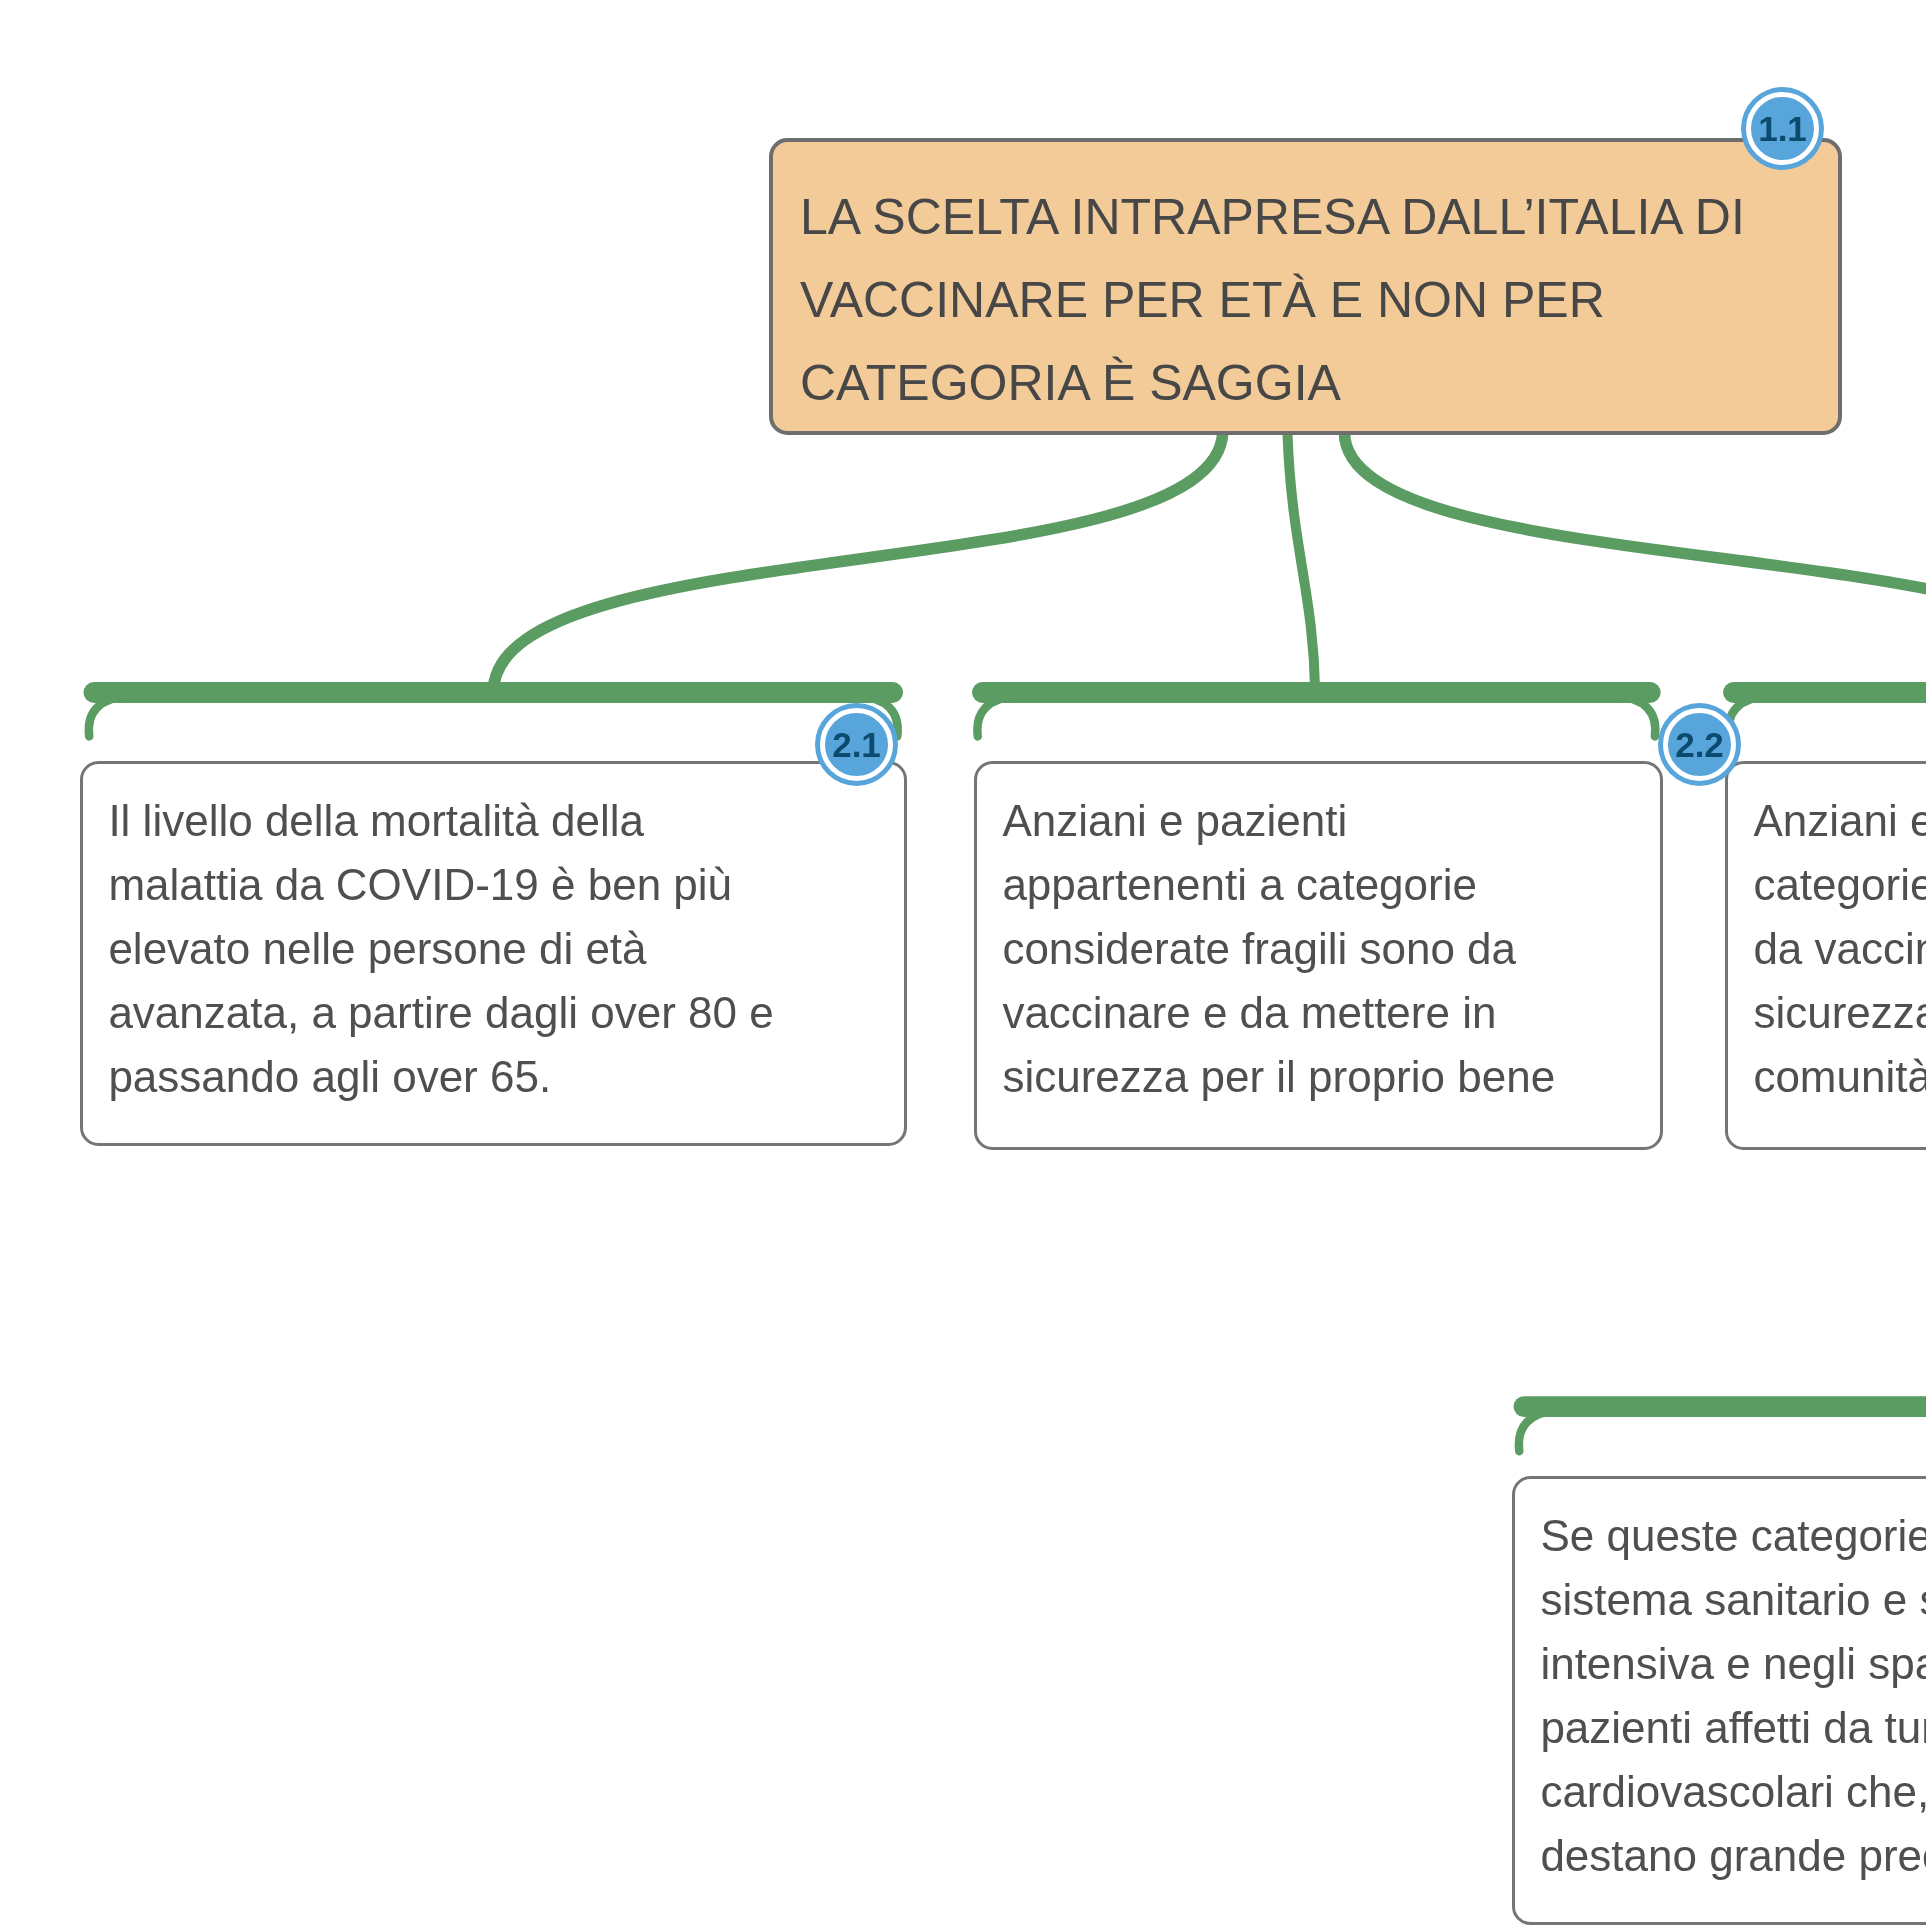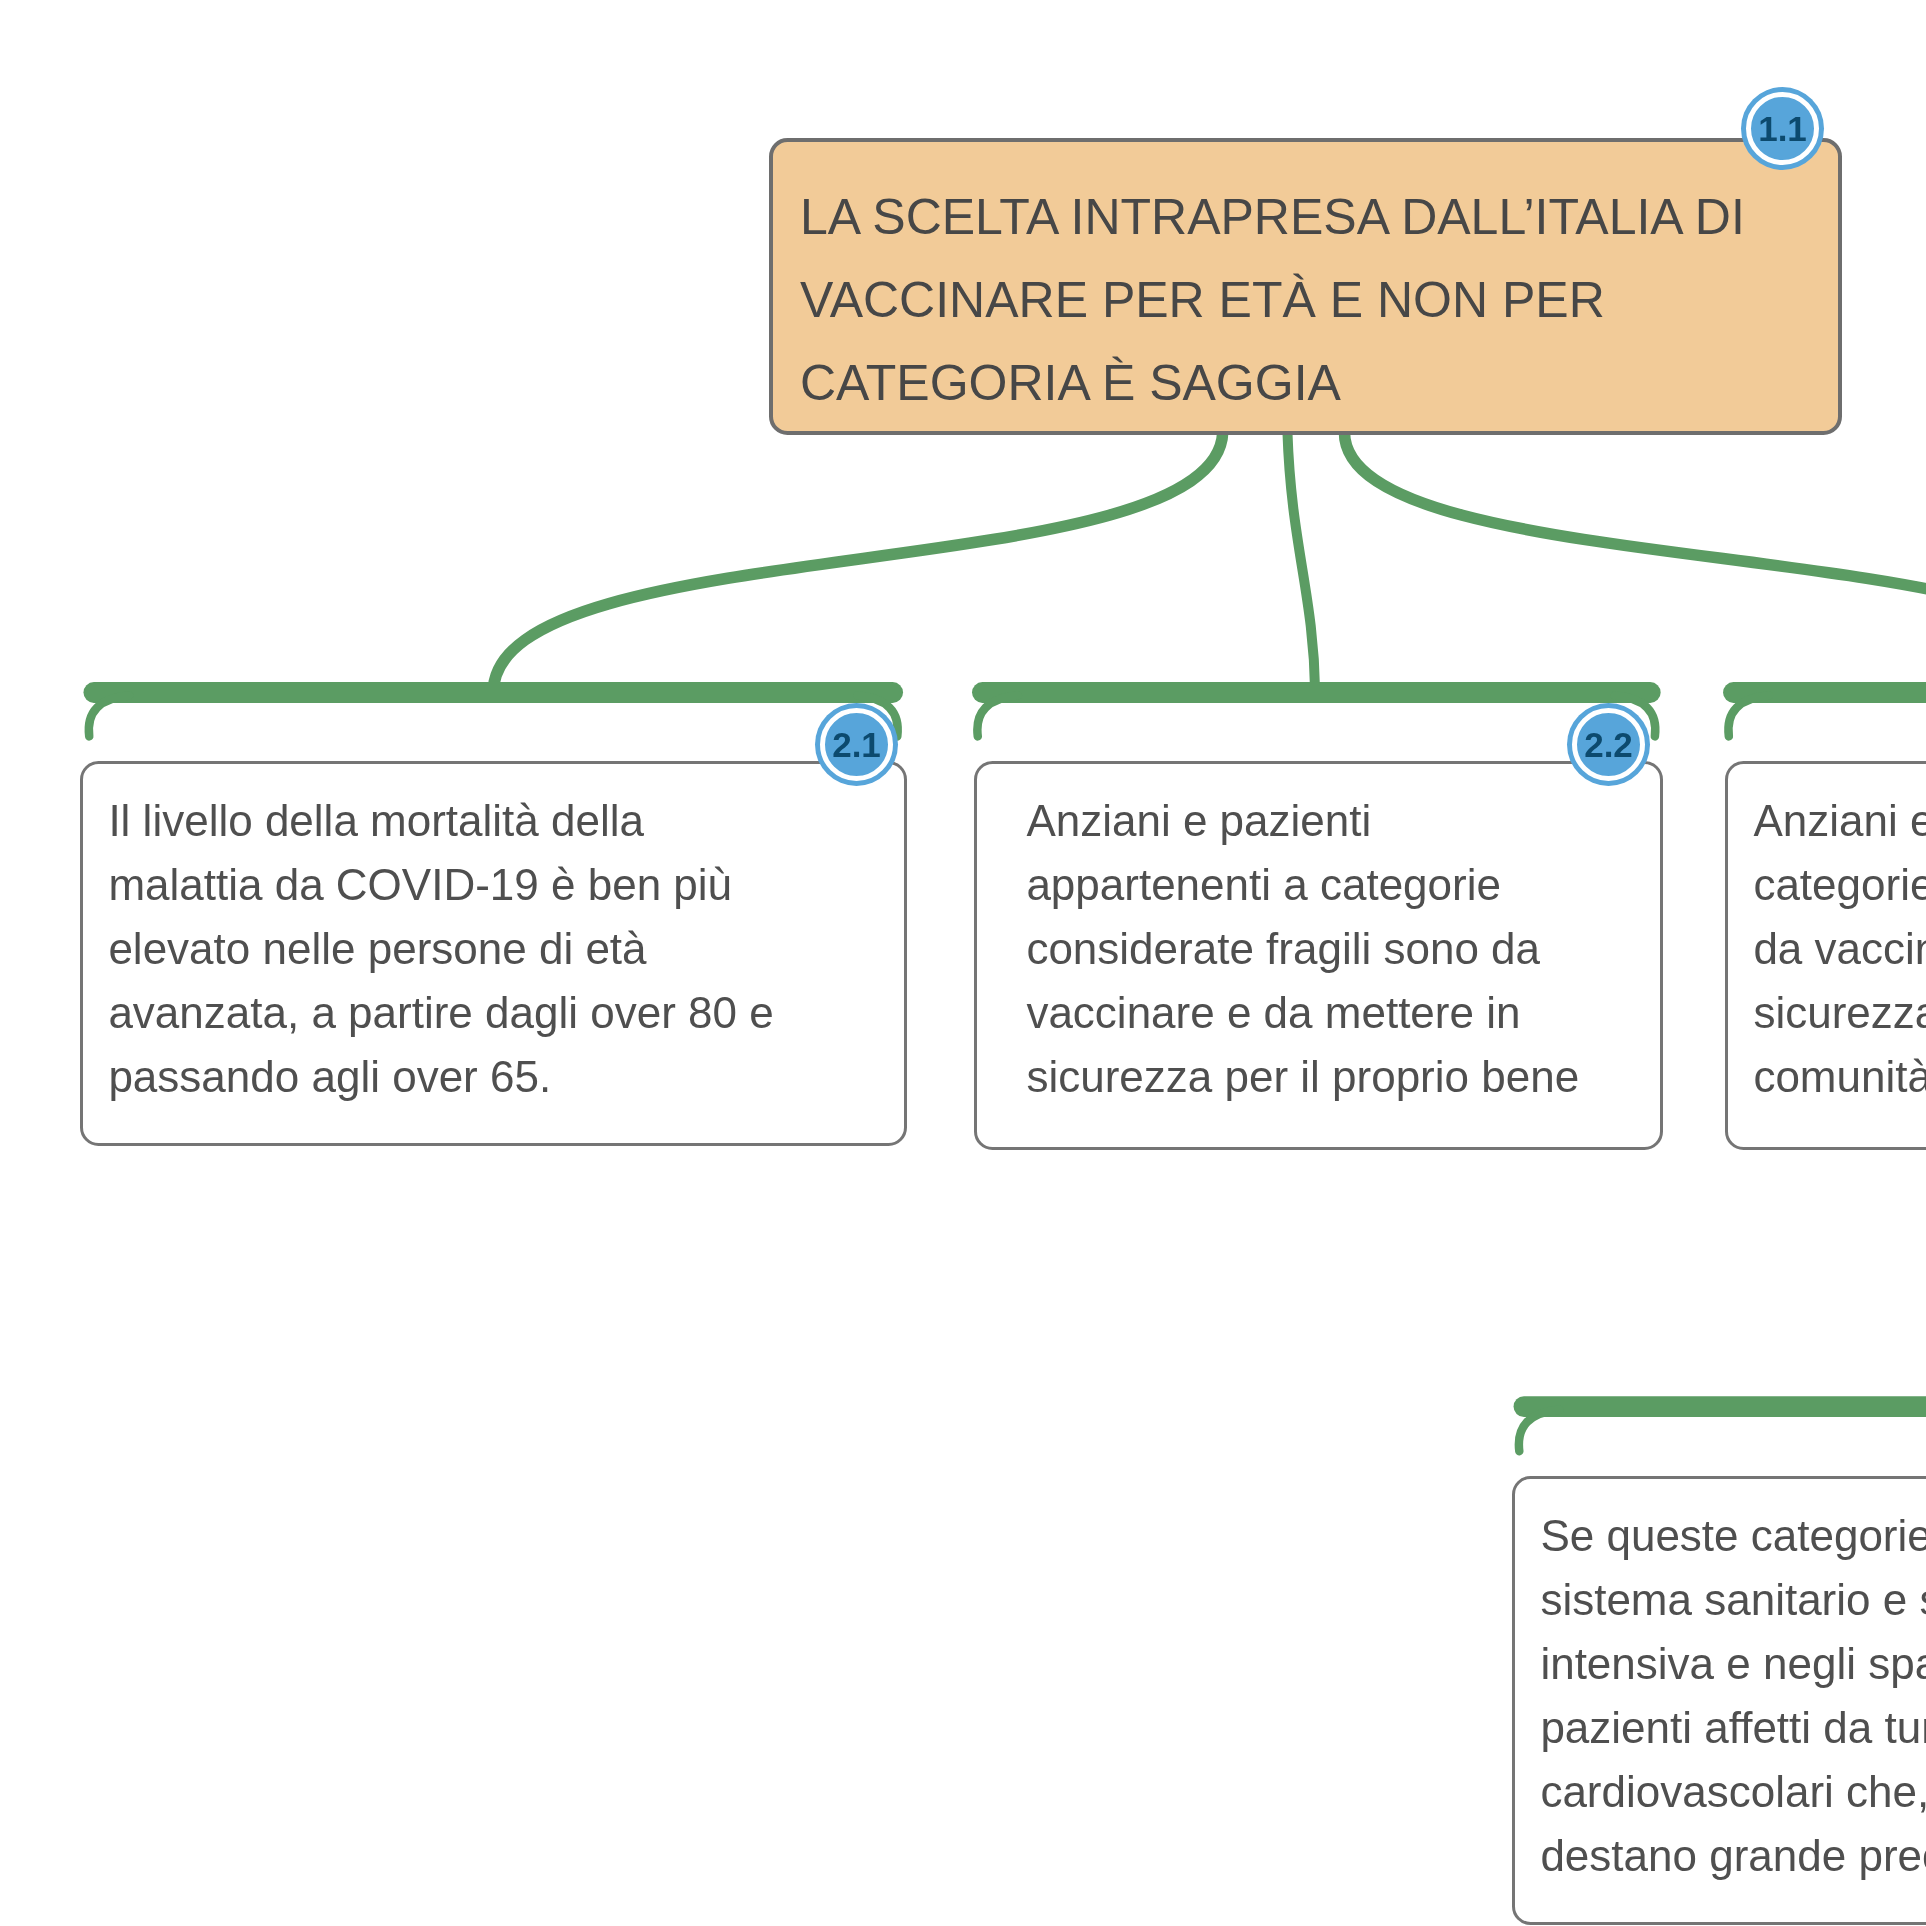--- a/index.html
+++ b/index.html
@@ -78,21 +78,21 @@
   </div>
 
   <div class="node child" style="left:80px;top:761px;width:827px;height:385px;">
     <div class="node-text">Il livello della mortalità della
 malattia da COVID-19 è ben più
 elevato nelle persone di età
 avanzata, a partire dagli over 80 e
 passando agli over 65.</div>
   </div>
 
-  <div class="node child" style="left:974px;top:761px;width:689px;height:389px;padding-left:24px;">
+  <div class="node child" style="left:974px;top:761px;width:689px;height:389px;">
     <div class="node-text">Anziani e pazienti
 appartenenti a categorie
 considerate fragili sono da
 vaccinare e da mettere in
 sicurezza per il proprio bene</div>
   </div>
 
   <div class="node child" style="left:1725px;top:761px;width:788px;height:389px;">
     <div class="node-text">Anziani e pazienti appartenenti a
 categorie considerate fragili sono
@@ -109,18 +109,18 @@
 cardiovascolari che, dall’inizio della pandemia,
 destano grande preoccupazione tra gli specialisti</div>
   </div>
 
   <div class="badge" style="left:1746px;top:92px;">
     <span>1.1</span>
   </div>
   <div class="badge" style="left:820px;top:708px;text-align:right;">
     <span>2.1</span>
   </div>
-  <div class="badge" style="left:1572px;top:708px;text-align:center;">
+  <div class="badge" style="left:1663px;top:708px;text-align:center;">
     <span>2.2</span>
   </div>
 
 </div>
 
 
 </body></html>

